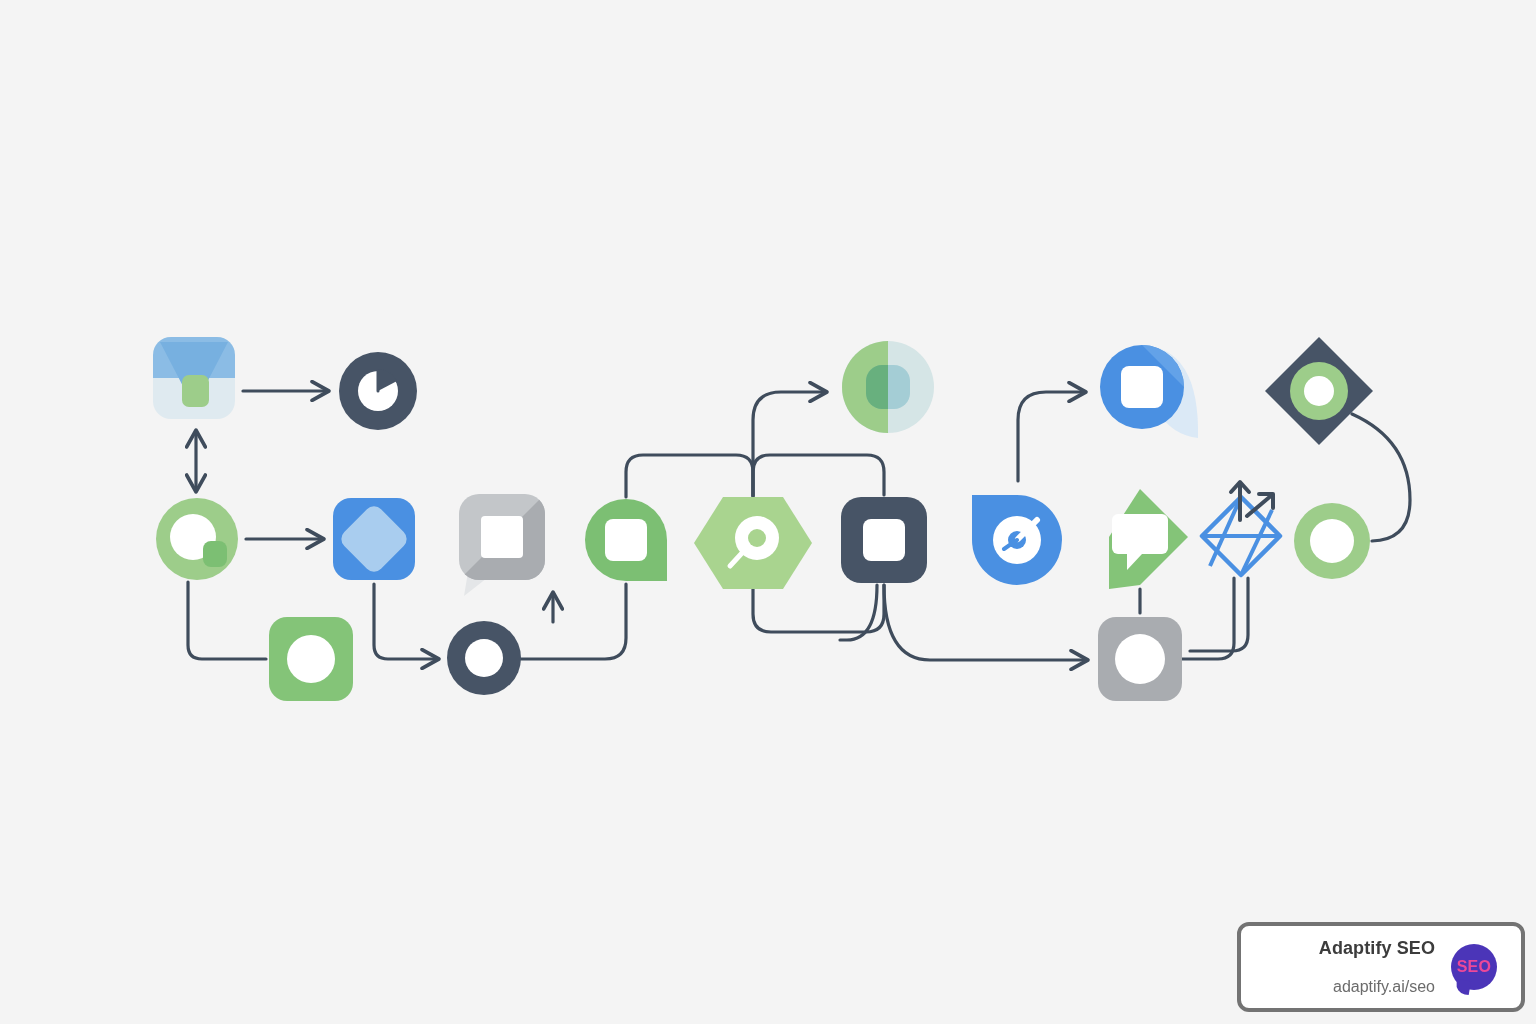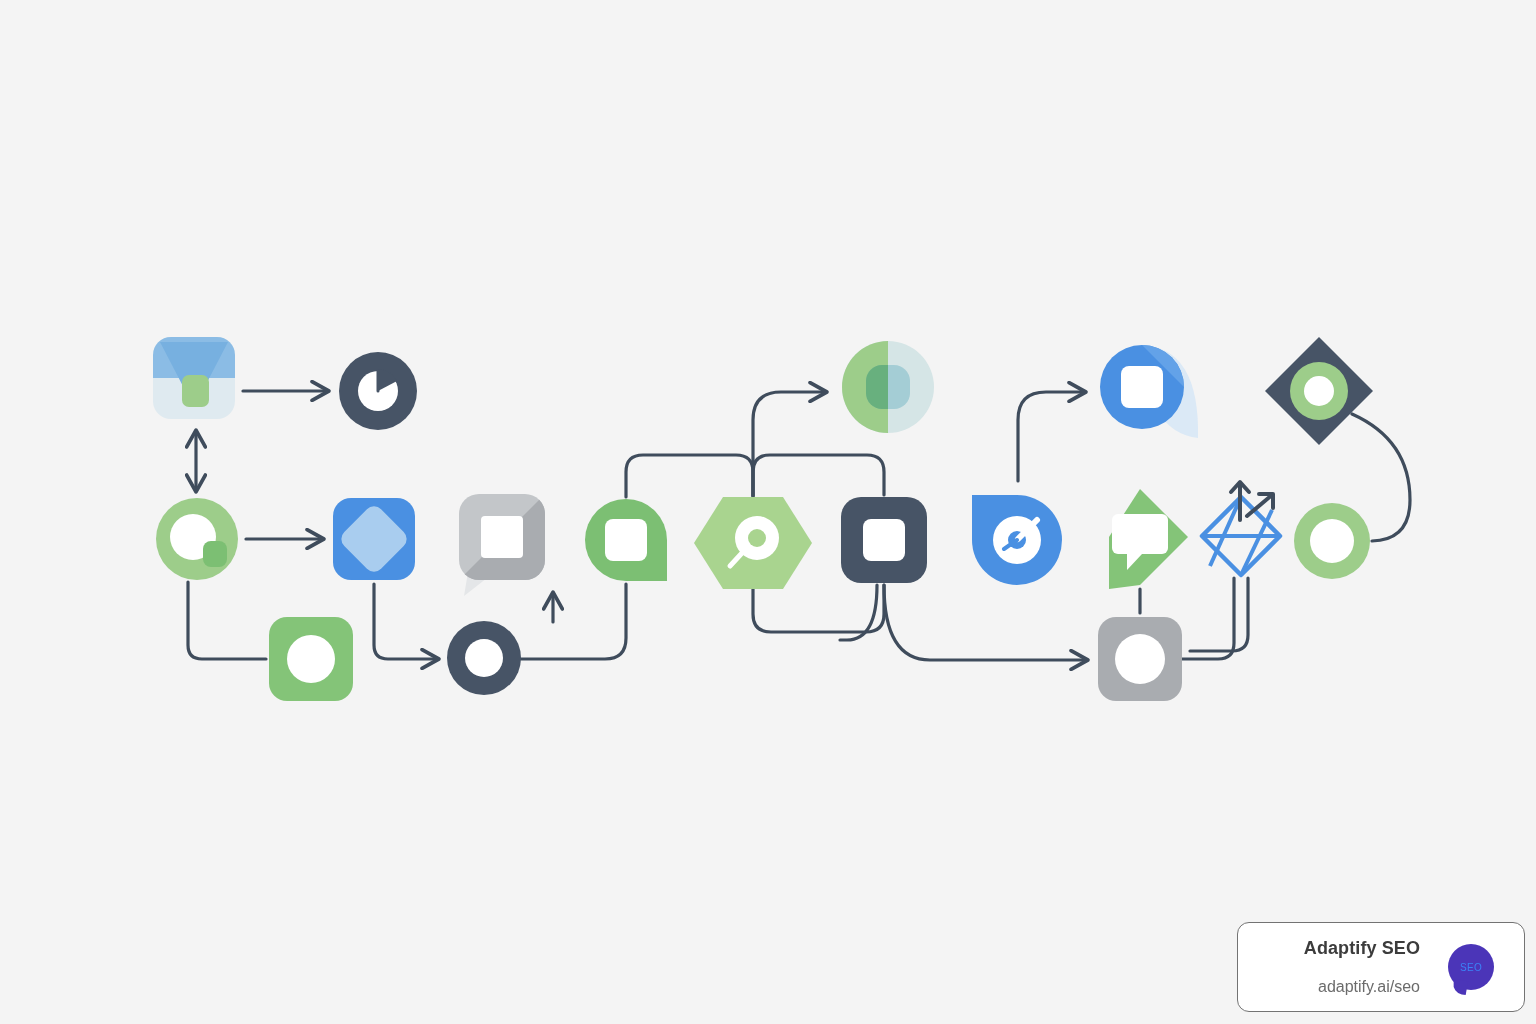--- a/index.html
+++ b/index.html
@@ -29,28 +29,28 @@
     display: block;
   }
   
   #watermark-badge {
     position: absolute;
     left: 1237px;
     top: 922px;
     width: 288px;
     height: 90px;
     background: #ffffff;
-    border: 1px solid #737373;
+    border: 4px solid #737373;
     border-radius: 12px;
     box-sizing: border-box;
     display: flex;
     align-items: center;
     justify-content: flex-end;
-    padding-right: 30px;
-    gap: 28px;
+    padding-right: 24px;
+    gap: 16px;
   }
   #watermark-text {
     display: flex;
     flex-direction: column;
     align-items: flex-end;
     line-height: 1.25;
   }
   #watermark-title {
     font-size: 18px;
     font-weight: bold;
@@ -84,23 +84,23 @@
     background: #4b35b8;
     border-radius: 0 0 0 10px;
     transform: rotate(10deg);
   }
   #watermark-logo .seo-text {
     position: absolute;
     inset: 0;
     display: flex;
     align-items: center;
     justify-content: center;
-    color: #3b82f6;
-    font-size: 10px;
-    font-weight: normal;
+    color: #ec4899;
+    font-size: 16px;
+    font-weight: bold;
     letter-spacing: 0.3px;
     z-index: 2;
   }
 </style>
 </head>
 <body>
 
 <div id="canvas-root">
 
   <svg id="diagram-svg" viewBox="0 0 1536 1024">

